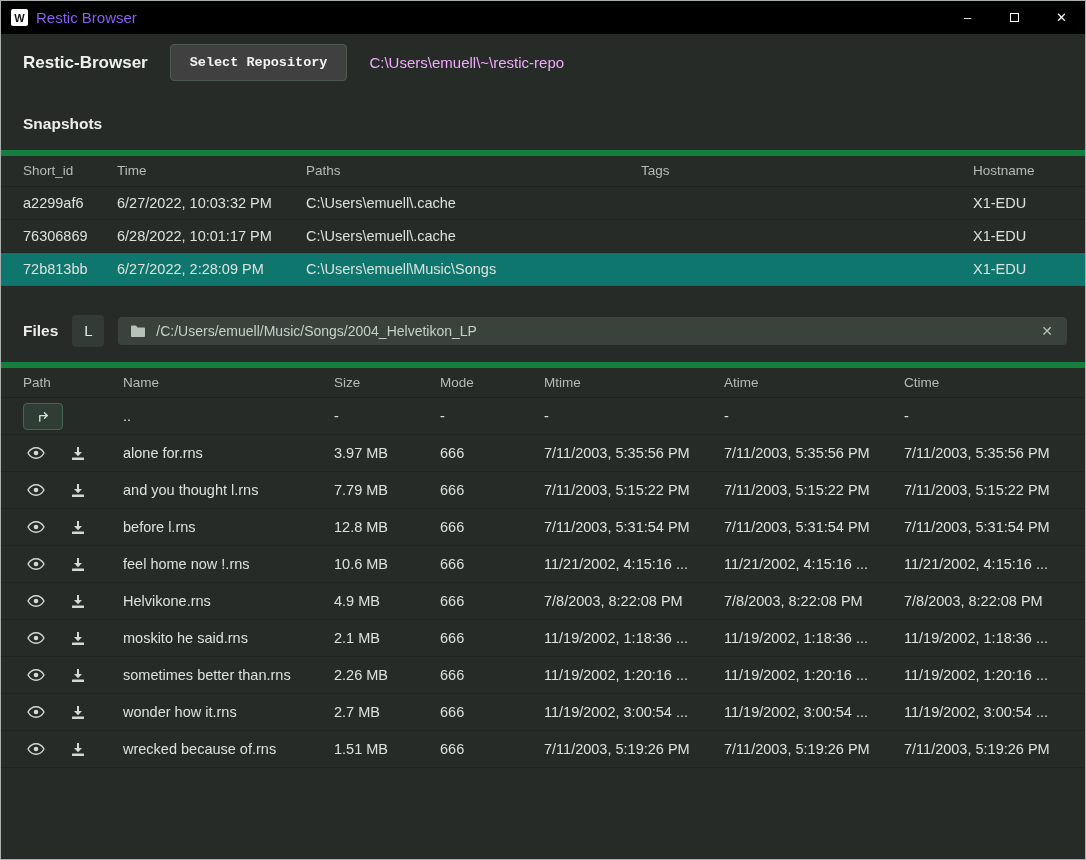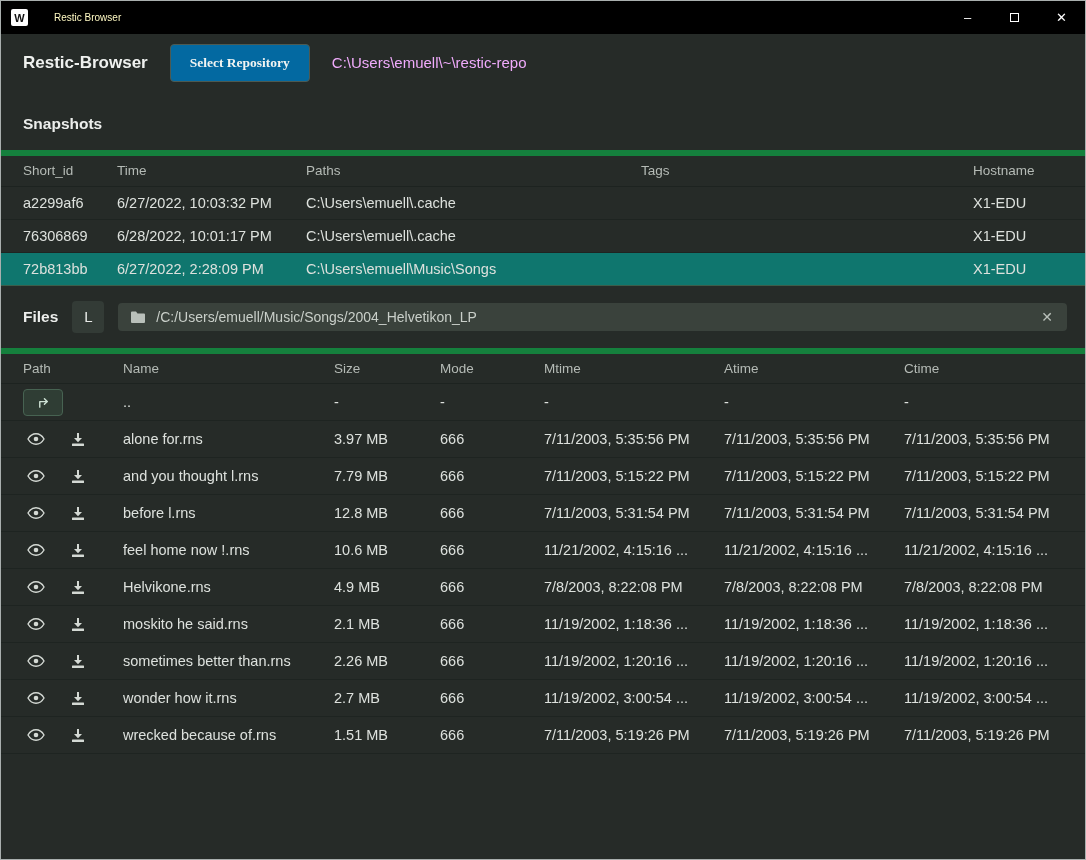--- a/index.html
+++ b/index.html
@@ -15,38 +15,38 @@
   .titlebar {
     height: 33px; background: #000;
     display: flex; align-items: center;
     padding-left: 10px;
   }
   .logo {
     width: 17px; height: 17px; background: #fff; color: #111;
     font-weight: bold; font-size: 11px; border-radius: 2px;
     display: inline-flex; align-items: center; justify-content: center;
   }
-  .win-title { color: #fef9c3; font-size: 10px; margin-left: 26px; }
+  .win-title { color: #8b5cf6; font-size: 15px; margin-left: 8px; }
   .win-controls { margin-left: auto; display: flex; height: 100%; }
   .winbtn {
     width: 47px; height: 100%; background: transparent; border: none;
     color: #fff; font-size: 13px; cursor: pointer;
     display: flex; align-items: center; justify-content: center;
   }
   .maxbox { width: 9px; height: 9px; border: 1px solid #fff; display: inline-block; }
 
   
   .appheader {
     height: 57px; display: flex; align-items: center;
     padding: 0 22px; gap: 22px;
   }
   .appname { font-size: 17px; font-weight: bold; color: #eff1ef; }
   .repo-btn {
-    background: #0369a1; border: 1px solid #4d5a52; color: #f2f4f2;
-    font-family: Liberation Serif, serif; font-weight: bold; font-size: 13.5px;
+    background: #404040; border: 1px solid #4d5a52; color: #f2f4f2;
+    font-family: Liberation Mono, monospace; font-weight: bold; font-size: 13.5px;
     padding: 10px 19px; border-radius: 4px; cursor: pointer;
   }
   .repo-path { color: #f0abfc; font-size: 15px; }
 
   
   .section-title { font-size: 15.5px; font-weight: bold; color: #eceeec; }
   .snapshots-head { padding: 24px 22px 17px 22px; }
 
   
   table { width: 100%; border-collapse: collapse; table-layout: fixed; }
@@ -62,21 +62,21 @@
   }
   th:first-child, td:first-child { padding-left: 22px; }
 
   tr.selected td { background: #0f766e; border-top: 1px solid #3c5d4a; border-bottom: 1px solid #3c5d4a; }
 
   .files-table td { height: 37px; }
 
   
   .files-bar {
     display: flex; align-items: center;
-    padding: 15px 18px 15px 22px; gap: 14px;
+    padding: 29px 18px 15px 22px; gap: 14px;
   }
   .tree-btn {
     width: 32px; height: 32px; background: #333b36; border: none; border-radius: 4px;
     color: #e8eae8; font-family: inherit; font-size: 15px; cursor: pointer;
   }
   .path-bar {
     flex: 1; height: 28px; background: #3a423c; border-radius: 4px;
     display: flex; align-items: center; padding: 0 12px; gap: 10px; cursor: text;
   }
   .path-bar svg { flex: none; }

